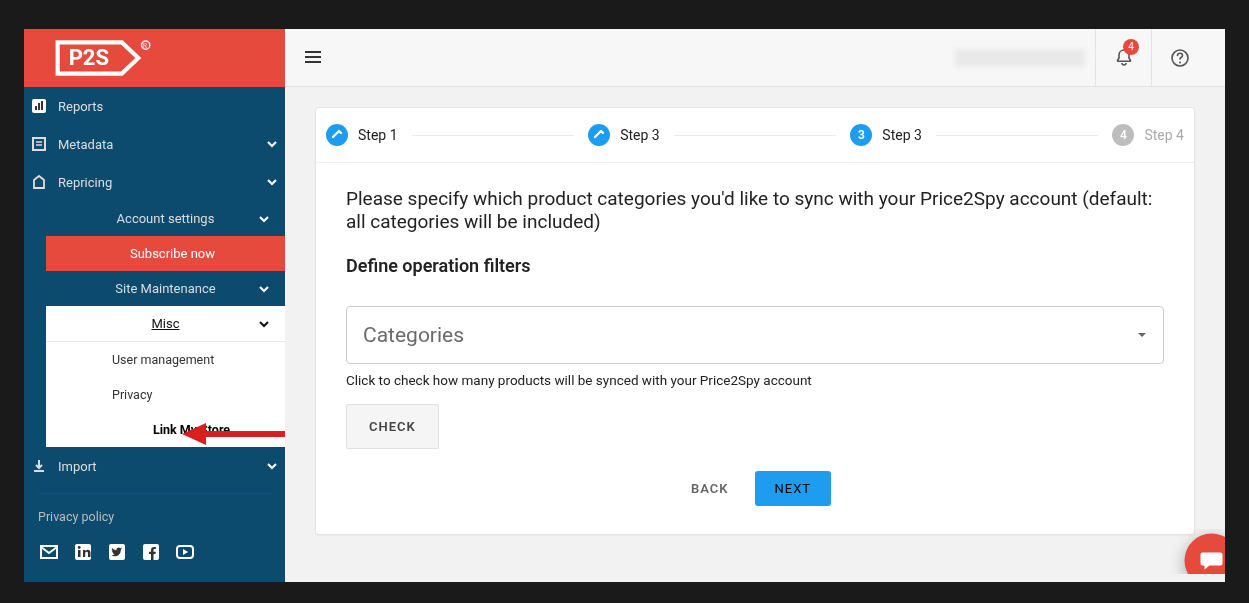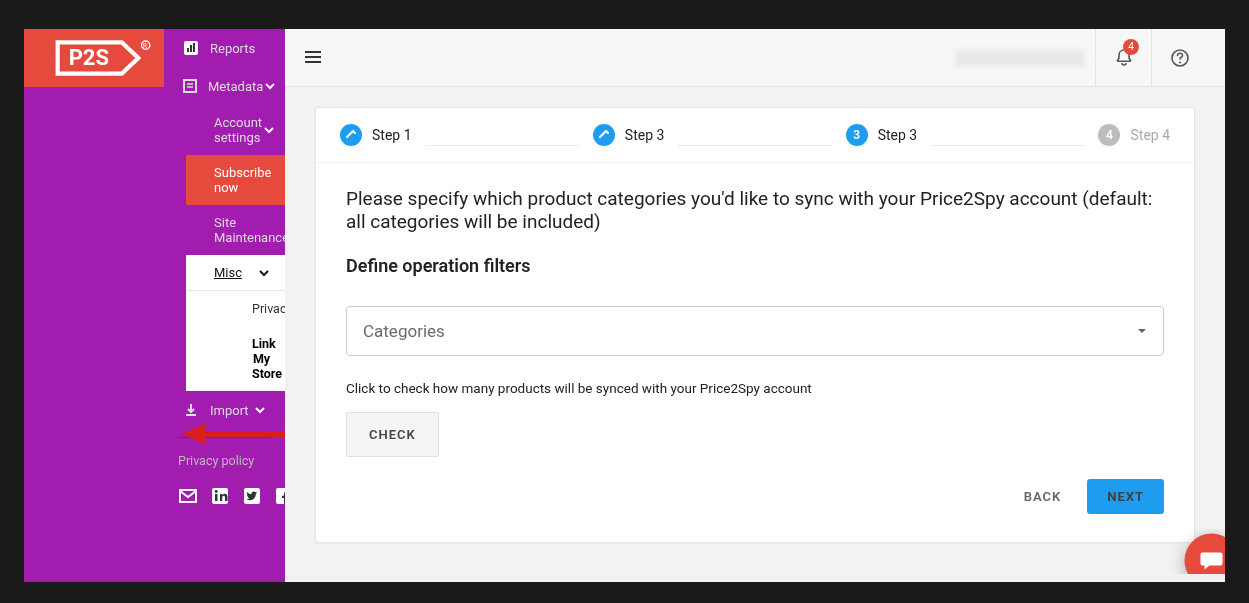--- a/index.html
+++ b/index.html
@@ -1,63 +1,63 @@
 <!DOCTYPE html>
 <html><head>
 <meta charset="utf-8">
 <style>
   * { box-sizing: border-box; margin: 0; padding: 0; font-family: -apple-system, BlinkMacSystemFont, "Segoe UI", Roboto, Arial, sans-serif; }
   body { background: #1a1a1a; width: 1249px; height: 603px; overflow: hidden; position: relative; }
   .frame { position: absolute; left: 24px; top: 29px; width: 1201px; height: 553px; background: #f2f2f2; display: flex; }
-  .sidebar { width: 261px; background: #a21caf; color: #ddd; display: flex; flex-direction: row; font-size: 13px; }
+  .sidebar { width: 261px; background: #0c4a6e; color: #ddd; display: flex; flex-direction: column; font-size: 13px; }
   .brand { height: 58px; background: #e64a3c; display:flex; align-items:center; padding-left:30px; position:relative;}
   .brand svg { height:40px; }
   .nav { flex:1; overflow:auto; }
-  .nav-item { display:flex; align-items:center; padding: 10px 18px; cursor:pointer; color:#ddd; }
+  .nav-item { display:flex; align-items:center; padding: 10px 6px; cursor:pointer; color:#ddd; }
   .nav-item .icon { width:18px; height:18px; margin-right:10px; display:inline-flex; align-items:center; justify-content:center; }
   .nav-item .label { flex:1; font-size:13px; }
   .nav-item .caret { width:14px;}
   .nav-sub { padding-left:22px; }
-  .nav-sub .nav-item { padding: 10px 14px 10px 28px; font-size:12.5px;}
+  .nav-sub .nav-item { padding: 10px 14px 10px 28px; font-size:12.5px;text-align:center;}
   .nav-item.subscribe { background:#e64a3c; color:#fff; }
   .nav-item.misc { background:#fff; color:#111; border-bottom:1px solid #e6e6e6; }
   .nav-leaf { padding:10px 14px 10px 66px; font-size:12.5px; background:#fff; color:#333; cursor:pointer; }
   .nav-leaf.active { font-weight:bold; color:#000;text-align:center; }
   .divider { height:1px; background:#444; margin:8px 14px 0 14px; }
   .footer-links { padding:10px 14px 6px 14px; font-size:12.5px; color:#bbb; }
   .footer-links div { padding:5px 0; cursor:pointer;}
   .social { display:flex; gap:12px; padding:6px 14px; }
   .social .sicon { width:22px; height:22px; display:flex; align-items:center; justify-content:center; color:#fff; }
   .main { flex:1; display:flex; flex-direction:column; }
   .topbar { height:58px; background:#f7f7f7; border-bottom:1px solid #e3e3e3; display:flex; align-items:center; padding:0 18px; }
   .hamburger { width:22px; height:22px; cursor:pointer; }
   .spacer { flex:1; }
   .userblur { width:130px; height:18px; background:#e9e9e9; border-radius:3px; filter:blur(2px); margin-right:10px; }
   .topicon-box { width:56px; height:58px; display:flex; align-items:center; justify-content:center; border-left:1px solid #e3e3e3; position:relative; cursor:pointer; }
   .badge { position:absolute; top:10px; right:12px; background:#e64a3c; color:#fff; border-radius:50%; width:16px; height:16px; font-size:10px; display:flex; align-items:center; justify-content:center; }
   .content { padding:20px 30px; flex:1; }
   .card { background:#fff; border:1px solid #e5e5e5; border-radius:3px; box-shadow:0 1px 2px rgba(0,0,0,.04); }
-  .stepper { display:flex; align-items:flex-end; padding:16px 24px; border-bottom:1px solid #eee; }
+  .stepper { display:flex; align-items:center; padding:16px 10px; border-bottom:1px solid #eee; }
   .step { display:flex; align-items:center; gap:10px; }
   .step-circle { width:22px; height:22px; border-radius:50%; display:flex; align-items:center; justify-content:center; font-size:12px; font-weight:600;}
   .step-circle.done { background:#1e9df0; }
   .step-circle.current { background:#1e9df0; color:#fff;}
   .step-circle.pending { background:#bdbdbd; color:#fff;}
   .step-label { font-size:14px; color:#222; }
   .step-label.muted { color:#aaa; }
   .step-sep { flex:1; height:1px; background:#eaeaea; margin:0 14px;}
   .card-body { padding:24px 30px 28px 30px;}
   .intro { font-size:19px; color:#222; margin-bottom:22px;}
   .section-title { font-size:18px; font-weight:600; color:#222; margin-bottom:30px; }
-  .select-box { border:1px solid #ccc; border-radius:4px; height:50px; display:flex; align-items:center; padding:0 16px; color:#6b6b6b; font-size:17px; justify-content:space-between; cursor:pointer; margin-bottom:24px;}
+  .select-box { border:1px solid #ccc; border-radius:4px; height:58px; display:flex; align-items:center; padding:0 16px; color:#6b6b6b; font-size:21px; justify-content:space-between; cursor:pointer; margin-bottom:8px;}
   .hint { font-size:13.5px; color:#222; margin-bottom:16px;}
   .check-btn { background:#f5f5f5; border:1px solid #e0e0e0; color:#444; font-size:13px; letter-spacing:1px; padding:14px 22px; cursor:pointer; border-radius:2px; font-weight:600;}
-  .actions { display:flex; justify-content:flex-end; gap:14px; margin-top:22px; align-items:center;}
+  .actions { display:flex; justify-content:center; gap:14px; margin-top:22px; align-items:center;}
   .btn-back { background:transparent; border:none; color:#666; font-weight:600; letter-spacing:1px; font-size:13px; cursor:pointer; padding:10px 12px;}
-  .btn-next { background:#1e9df0; color:#404040; border:none; font-weight:700; letter-spacing:1px; font-size:13px; padding:10px 20px; border-radius:3px; cursor:pointer;}
+  .btn-next { background:#1e9df0; color:#000000; border:none; font-weight:400; letter-spacing:1px; font-size:13px; padding:10px 20px; border-radius:3px; cursor:pointer;}
   .arrow-annot { position:absolute; left:180px; top:419px; pointer-events:none;}
   .chat-bubble { position:absolute; right:0px; bottom:0px; width:54px; height:54px; background:#e64a3c; border-radius:50% 50% 0 50%; transform:translate(25%,25%); display:flex; align-items:center; justify-content:center; cursor:pointer; box-shadow:0 4px 16px rgba(0,0,0,0.3);}
   .chat-bubble-frame{ position:absolute; right:24px; bottom:29px; overflow:hidden; width:60px; height:45px;}
   svg { display:block; }
 </style>
 </head>
 <body>
 
 <div class="frame">
 
@@ -90,20 +90,33 @@
               <line x1="5" y1="9" x2="11" y2="9" stroke="#ddd" stroke-width="1.5"></line>
             </svg>
         </span>
         <span class="label">Metadata</span>
         <span class="caret">
           <svg width="14" height="14" viewBox="0 0 14 14">
               <path d="M3 5l4 4 4-4" stroke="#fff" stroke-width="2" fill="none"></path>
             </svg>
         </span>
       </div>
+      <div class="nav-item">
+        <span class="icon">
+          <svg width="16" height="16" viewBox="0 0 16 16">
+              <path d="M3 6 L8 2 L13 6 L13 14 L3 14 Z" fill="none" stroke="#ddd" stroke-width="1.8"></path>
+            </svg>
+        </span>
+        <span class="label">Repricing</span>
+        <span class="caret">
+          <svg width="14" height="14" viewBox="0 0 14 14">
+              <path d="M3 5l4 4 4-4" stroke="#fff" stroke-width="2" fill="none"></path>
+            </svg>
+        </span>
+      </div>
       <div class="nav-sub">
         <div class="nav-item">
           <span class="label">Account settings</span>
           <span class="caret">
             <svg width="14" height="14" viewBox="0 0 14 14">
                 <path d="M3 5l4 4 4-4" stroke="#fff" stroke-width="2" fill="none"></path>
               </svg>
           </span>
         </div>
         <div class="nav-item subscribe">
@@ -118,20 +131,21 @@
           </span>
         </div>
         <div class="nav-item misc" style="padding-left:28px;text-decoration:underline;">
           <span class="label">Misc</span>
           <span class="caret">
             <svg width="14" height="14" viewBox="0 0 14 14">
                 <path d="M3 5l4 4 4-4" stroke="#111" stroke-width="2" fill="none"></path>
               </svg>
           </span>
         </div>
+        <div class="nav-leaf">User management</div>
         <div class="nav-leaf">Privacy</div>
         <div class="nav-leaf active">Link My Store</div>
       </div>
       <div class="nav-item">
         <span class="icon">
           <svg width="16" height="16" viewBox="0 0 16 16">
               <path d="M8 2 v8 M5 7 l3 3 l3 -3 M3 13 h10" stroke="#ddd" stroke-width="2" fill="none"></path>
             </svg>
         </span>
         <span class="label">Import</span>

